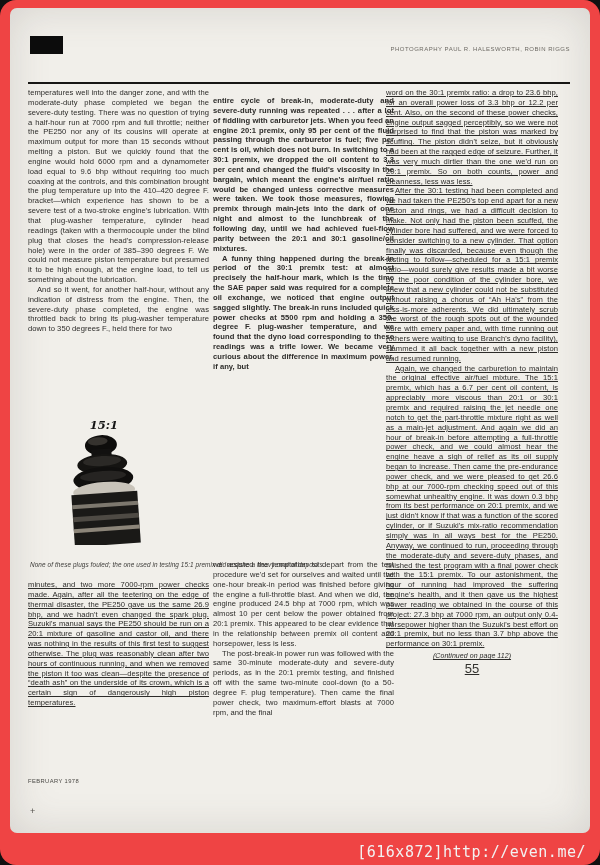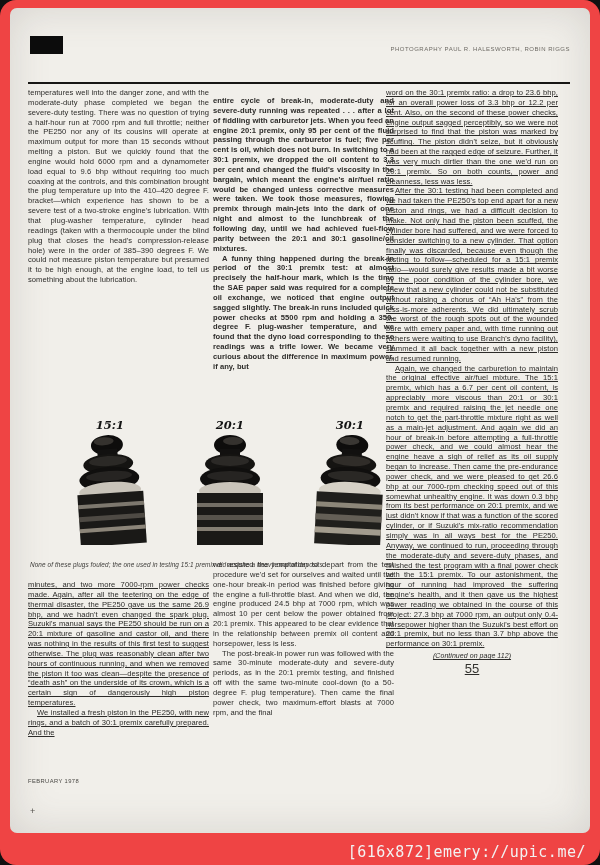--- a/index.html
+++ b/index.html
@@ -23,21 +23,21 @@
     position:absolute; font-size:7.6px; line-height:9.85px;
     text-align:justify; color:#2c2b29; letter-spacing:0.05px;
   }
   .col p { margin:0; }
   .col p + p { text-indent:9px; }
   #col1-top  { left:18px;  top:80px;  width:181px; height:310px; overflow:hidden; }
   #col2-top  { left:203px; top:88px;  width:181px; height:310px; overflow:hidden;font-weight:bold; }
   #col3      { left:376px; top:80px;  width:172px; height:688px; overflow:hidden;text-decoration:underline; }
   #col1-bot  { left:18px;  top:572px; width:181px; height:196px; overflow:hidden;text-decoration:underline; }
   #col2-bot  { left:203px; top:552px; width:181px; height:196px; overflow:hidden; }
-  .figure { position:absolute; left:30px; top:410px; width:366px; height:140px; }
+  .figure { position:absolute; left:24px; top:410px; width:366px; height:140px; }
   .plug-unit { position:absolute; top:0; width:104px; text-align:center; }
   .plug-unit .fig-label {
     font-family:"DejaVu Serif", serif; font-style:italic; font-weight:bold;
     font-size:11.5px; color:#141414; margin-bottom:1px;
   }
   .plug-unit svg { display:block; margin:0 auto; }
   #plug-1 { left:18px; } #plug-2 { left:138px; } #plug-3 { left:258px; }
   .caption {
     position:absolute; left:20px; top:553px; width:368px;
     font-style:italic; font-size:6.4px; color:#3c3b38; letter-spacing:0.1px;
@@ -60,20 +60,21 @@
 
 <div class="photo-frame">
   <div class="page">
 
     <div class="corner-tab"></div>
     <div class="credit">PHOTOGRAPHY PAUL R. HALESWORTH, ROBIN RIGGS</div>
     <div class="top-rule"></div>
 
     <div class="col" id="col1-top">
       <p>temperatures well into the danger zone, and with the moderate-duty phase completed we began the severe-duty testing. There was no question of trying a half-hour run at 7000 rpm and full throttle; neither the PE250 nor any of its cousins will operate at maximum output for more than 15 seconds without melting a piston. But we quickly found that the engine would hold 6000 rpm and a dynamometer load equal to 9.6 bhp without requiring too much coaxing at the controls, and this combination brought the plug temperature up into the 410–420 degree F. bracket—which experience has shown to be a severe test of a two-stroke engine's lubrication. With that plug-washer temperature, cylinder head readings (taken with a thermocouple under the blind plug that closes the head's compression-release hole) were in the order of 385–390 degrees F. We could not measure piston temperature but presumed it to be high enough, at the engine load, to tell us something about the lubrication.</p>
+      <p>And so it went, for another half-hour, without any indication of distress from the engine. Then, the severe-duty phase completed, the engine was throttled back to bring its plug-washer temperature down to 350 degrees F., held there for two</p>
     </div>
 
     <div class="col" id="col2-top">
       <p>entire cycle of break-in, moderate-duty and severe-duty running was repeated . . . after a lot of fiddling with carburetor jets. When you feed an engine 20:1 premix, only 95 per cent of the fluid passing through the carburetor is fuel; five per cent is oil, which does not burn. In switching to a 30:1 premix, we dropped the oil content to 3.3 per cent and changed the fluid's viscosity in the bargain, which meant the engine's air/fuel ratio would be changed unless corrective measures were taken. We took those measures, flowing premix through main-jets into the dark of one night and almost to the lunchbreak of the following day, until we had achieved fuel-flow parity between the 20:1 and 30:1 gasoline/oil mixtures.</p>
       <p>A funny thing happened during the break-in period of the 30:1 premix test: at almost precisely the half-hour mark, which is the time the SAE paper said was required for a complete oil exchange, we noticed that engine output sagged slightly. The break-in runs included quick power checks at 5500 rpm and holding a 350-degree F. plug-washer temperature, and we found that the dyno load corresponding to these readings was a trifle lower. We became very curious about the difference in maximum power, if any, but</p>
     </div>
 
     <div class="col" id="col3">
       <p>word on the 30:1 premix ratio: a drop to 23.6 bhp, for an overall power loss of 3.3 bhp or 12.2 per cent. Also, on the second of these power checks, engine output sagged perceptibly, so we were not surprised to find that the piston was marked by scuffing. The piston didn't seize, but it obviously had been at the ragged edge of seizure. Further, it was very much dirtier than the one we'd run on 20:1 premix. So on both counts, power and cleanness, less was less.</p>
       <p>After the 30:1 testing had been completed and we had taken the PE250's top end apart for a new piston and rings, we had a difficult decision to make. Not only had the piston been scuffed, the cylinder bore had suffered, and we were forced to consider switching to a new cylinder. That option finally was discarded, because even though the testing to follow—scheduled for a 15:1 premix ratio—would surely give results made a bit worse by the poor condition of the cylinder bore, we knew that a new cylinder could not be substituted without raising a chorus of “Ah Ha's” from the less-is-more adherents. We did ultimately scrub the worst of the rough spots out of the wounded bore with emery paper and, with time running out (others were waiting to use Branch's dyno facility), slammed it all back together with a new piston and resumed running.</p>
@@ -95,70 +96,31 @@
             <ellipse cx="50" cy="46" rx="30" ry="12" fill="#100f0e"></ellipse>
             <ellipse cx="50" cy="43" rx="23" ry="5" fill="#262422"></ellipse>
             <ellipse cx="50" cy="58" rx="31" ry="9" fill="#c9c4ba"></ellipse>
             <rect x="17" y="60" width="66" height="52" fill="#1a1917"></rect>
             <rect x="17" y="70" width="66" height="4" fill="#7d786e"></rect>
             <rect x="17" y="82" width="66" height="5" fill="#4e4a44"></rect>
             <rect x="17" y="94" width="66" height="4" fill="#8c8579"></rect>
           </g>
         </svg>
       </div>
-      <div class="plug-unit" id="plug-2">
-        <div class="fig-label">20:1</div>
-        <svg width="100" height="112" viewBox="0 0 100 112">
-          <g>
-            <ellipse cx="50" cy="12" rx="16" ry="10" fill="#0e0d0c"></ellipse>
-            <ellipse cx="53" cy="8" rx="10" ry="4" fill="#35322e"></ellipse>
-            <rect x="40" y="16" width="20" height="8" fill="#121110"></rect>
-            <ellipse cx="50" cy="31" rx="25" ry="10" fill="#151412"></ellipse>
-            <ellipse cx="50" cy="28" rx="19" ry="5" fill="#2b2926"></ellipse>
-            <ellipse cx="50" cy="46" rx="30" ry="12" fill="#100f0e"></ellipse>
-            <ellipse cx="50" cy="43" rx="23" ry="5" fill="#262422"></ellipse>
-            <ellipse cx="50" cy="58" rx="31" ry="9" fill="#c9c4ba"></ellipse>
-            <rect x="17" y="60" width="66" height="52" fill="#1a1917"></rect>
-            <rect x="17" y="70" width="66" height="4" fill="#746f66"></rect>
-            <rect x="17" y="82" width="66" height="5" fill="#57534c"></rect>
-            <rect x="17" y="94" width="66" height="4" fill="#847e73"></rect>
-          </g>
-        </svg>
-      </div>
-      <div class="plug-unit" id="plug-3">
-        <div class="fig-label">30:1</div>
-        <svg width="100" height="112" viewBox="0 0 100 112">
-          <g transform="rotate(3 50 56)">
-            <ellipse cx="50" cy="12" rx="16" ry="10" fill="#0e0d0c"></ellipse>
-            <ellipse cx="47" cy="8" rx="10" ry="4" fill="#3a3733"></ellipse>
-            <rect x="40" y="16" width="20" height="8" fill="#121110"></rect>
-            <ellipse cx="50" cy="31" rx="25" ry="10" fill="#151412"></ellipse>
-            <ellipse cx="50" cy="28" rx="19" ry="5" fill="#302d29"></ellipse>
-            <ellipse cx="50" cy="46" rx="30" ry="12" fill="#100f0e"></ellipse>
-            <ellipse cx="50" cy="43" rx="23" ry="5" fill="#2a2825"></ellipse>
-            <ellipse cx="50" cy="58" rx="31" ry="9" fill="#d6d1c6"></ellipse>
-            <rect x="17" y="60" width="66" height="52" fill="#201f1c"></rect>
-            <rect x="17" y="70" width="66" height="5" fill="#8d8779"></rect>
-            <rect x="17" y="82" width="66" height="6" fill="#645f56"></rect>
-            <rect x="17" y="95" width="66" height="6" fill="#a39c8e"></rect>
-          </g>
-        </svg>
-      </div>
     </div>
 
     <div class="caption">None of these plugs fouled; the one used in testing 15:1 premix did acquire a heavy coat of deposits.</div>
 
     <div class="col" id="col1-bot">
       <p>minutes, and two more 7000-rpm power checks made. Again, after all the teetering on the edge of thermal disaster, the PE250 gave us the same 26.9 bhp, and we hadn't even changed the spark plug. Suzuki's manual says the PE250 should be run on a 20:1 mixture of gasoline and castor oil, and there was nothing in the results of this first test to suggest otherwise. The plug was reasonably clean after two hours of continuous running, and when we removed the piston it too was clean—despite the presence of “death ash” on the underside of its crown, which is a certain sign of dangerously high piston temperatures.</p>
-      <p>We installed a fresh piston in the PE250, with new rings, and a batch of 30:1 premix carefully prepared. And the</p>
     </div>
 
     <div class="col" id="col2-bot">
       <p>we resisted the temptation to depart from the test procedure we'd set for ourselves and waited until the one-hour break-in period was finished before giving the engine a full-throttle blast. And when we did, the engine produced 24.5 bhp at 7000 rpm, which was almost 10 per cent below the power obtained from 20:1 premix. This appeared to be clear evidence that in the relationship between premix oil content and horsepower, less is less.</p>
       <p>The post-break-in power run was followed with the same 30-minute moderate-duty and severe-duty periods, as in the 20:1 premix testing, and finished off with the same two-minute cool-down (to a 50-degree F. plug temperature). Then came the final power check, two maximum-effort blasts at 7000 rpm, and the final</p>
     </div>
 
     <div class="issue-date">FEBRUARY 1978</div>
     <div class="reg-mark">+</div>
   </div>
 
-  <div class="watermark">[616x872]emery://upic.me/</div>
+  <div class="watermark">[616x872]http://even.me/</div>
 </div>
 
 </body></html>

